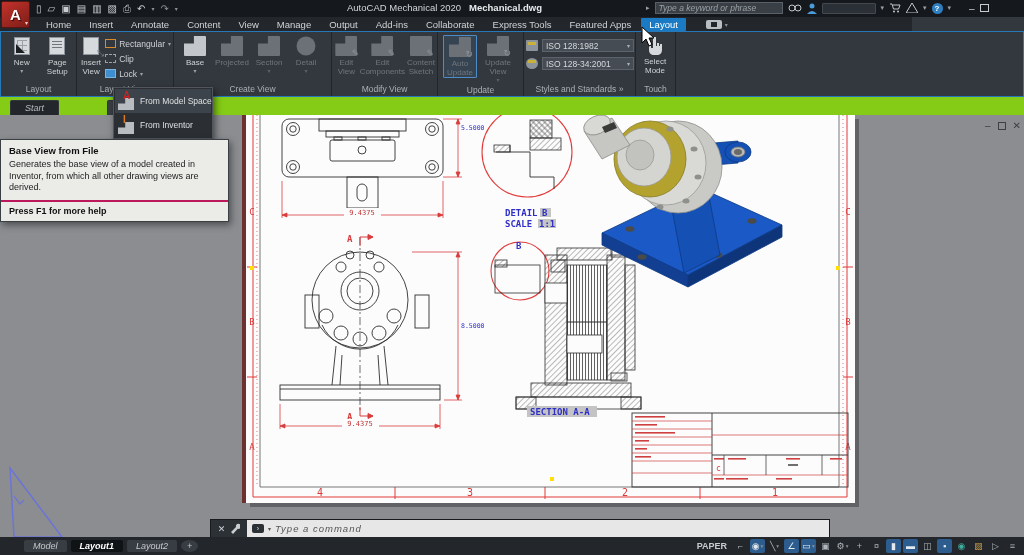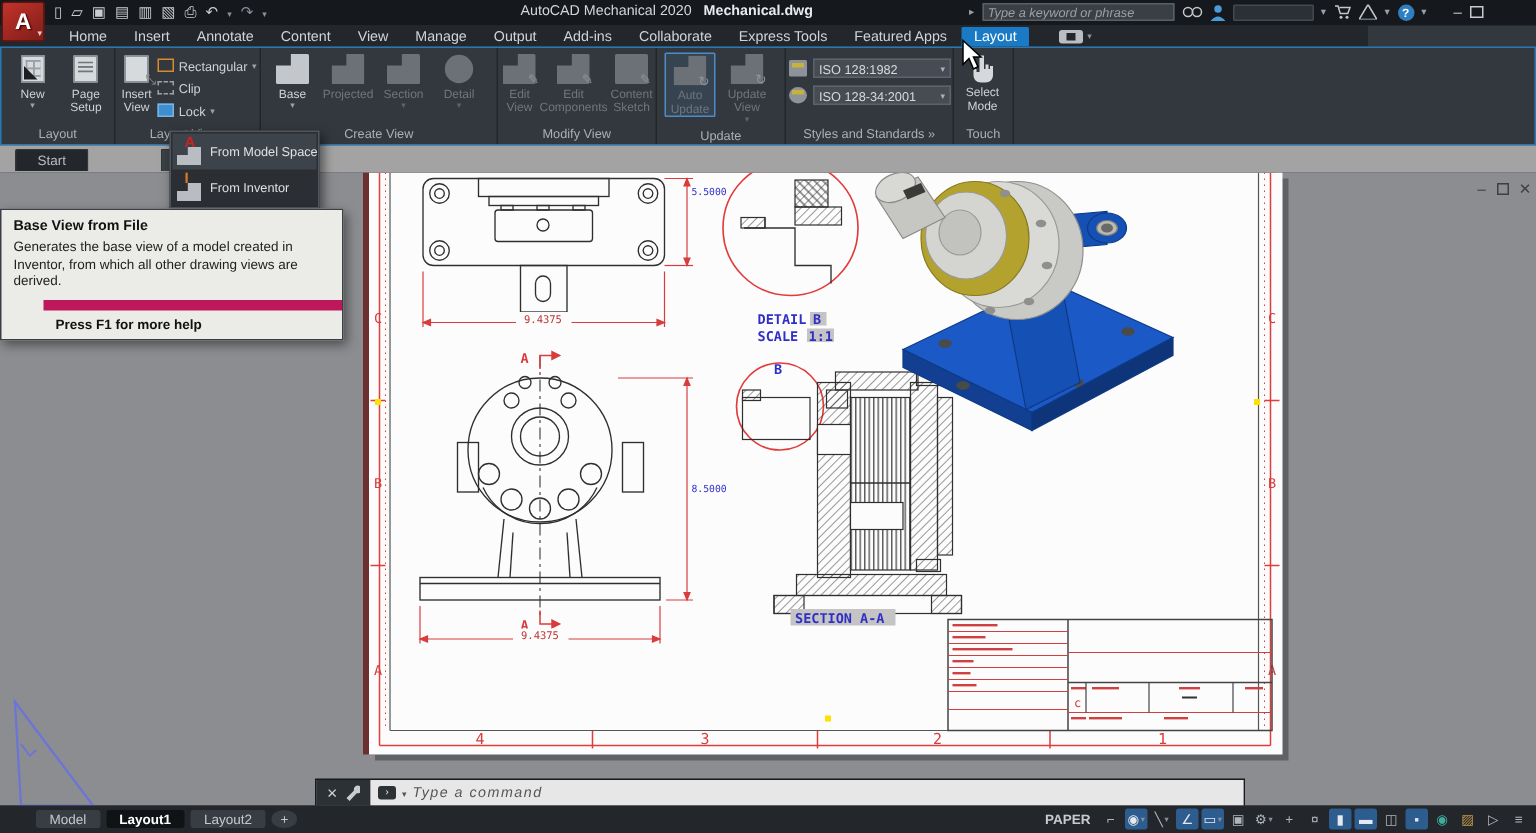--- a/index.html
+++ b/index.html
@@ -65,59 +65,59 @@
   .focusbox { border:1px solid #4e8cc8; background:rgba(70,120,170,.18); border-radius:1px; }
   .stylesel { display:flex; flex-direction:column; gap:5px; padding-top:4px; }
   .selrow { display:flex; align-items:center; gap:4px; }
   .selic { width:12px; height:11px; background:#8d939a; border-radius:1px; position:relative; }
   .selic::after { content:""; position:absolute; left:2px; top:2px; right:2px; height:3px; background:#c9b23a; }
   .selbox { width:92px; height:13px; background:#454c53; border:1px solid #5c636a; color:#d5d9dc; font-size:8.5px; display:flex; align-items:center; padding:0 3px; justify-content:space-between; }
   .selbox .car { font-size:6px; color:#aab0b6; }
   .handico { width:18px; height:20px; margin-bottom:1px; }
 
   
-  .filetabs { position:absolute; left:0; top:97px; width:1024px; height:18px; background:#a3a3a3; display:flex; align-items:center; }
+  .filetabs { position:absolute; left:0; top:97px; width:1024px; height:18px; background:#84cc16; display:flex; align-items:flex-end;font-style:italic; }
   .ftab { font-size:9px; color:#b9bec3; padding:2px 14px; background:#23272c; border:1px solid #31363b; border-bottom:none; margin-left:10px; border-radius:2px 2px 0 0; }
   .ftab.doc { margin-left:48px; background:#3b4046; color:#e3e6e9; max-width:64px; overflow:hidden; white-space:nowrap; }
 
   
   .dropdown { position:absolute; left:113px; top:87px; width:100px; background:#2b2f34; border:1px solid #50565c; box-shadow:2px 3px 7px rgba(0,0,0,.55); z-index:40; padding:1px; }
   .ditem { height:24px; display:flex; align-items:center; gap:4px; padding:0 3px; }
   .ditem.hover { background:#3d434a; }
   .ditem .dic { width:18px; height:18px; position:relative; flex:none; }
   .ditem .dic .db { position:absolute; left:0; bottom:0; width:16px; height:12px; background:#b9bdc1; clip-path:polygon(0 45%,45% 45%,45% 0,100% 0,100% 100%,0 100%); }
   .ditem .dic .dl { position:absolute; left:5px; top:-2px; font-weight:bold; font-size:10px; }
   .ditem .dt { font-size:8.5px; color:#dde1e4; white-space:nowrap; }
 
   
   .tooltip { position:absolute; left:0; top:139px; width:229px; background:#ebebe8; border:1px solid #3a3f44; box-shadow:2px 3px 7px rgba(0,0,0,.45); z-index:41; font-size:9px; color:#222; }
   .tooltip .tt { font-weight:bold; font-size:9.5px; color:#111; padding:5px 8px 3px; }
   .tooltip .tb { padding:0 8px 6px; line-height:1.3; }
-  .tooltip .tf { border-top:7px solid #be185d; padding:4px 8px 5px; font-weight:bold; color:#111;margin-left:28px; }
+  .tooltip .tf { border-top:2px solid #be185d; padding:4px 8px 5px; font-weight:bold; color:#111; }
 
   
   .canvas { position:absolute; left:0; top:115px; width:1024px; height:422px; background:#8b8d90; overflow:hidden; }
   .paper { position:absolute; left:246px; top:0; width:609px; height:388px; background:#fcfcfc; box-shadow:4px 4px 0 #606265, -4px 0 0 #6d3030; }
   .winctl { position:absolute; left:985px; top:5px; display:flex; gap:7px; align-items:center; color:#3c4043; }
   .winctl .mi { font-size:10px; }
   .winctl .re { width:8px; height:8px; border:1px solid #3c4043; }
   .winctl .cl { font-size:10px; }
   .ucs { position:absolute; left:0; top:345px; }
   .cmdbar { position:absolute; left:210px; top:404px; width:620px; height:19px; display:flex; border:1px solid #17191c; z-index:20; }
   .cmdgrip { width:36px; background:#2c3136; display:flex; align-items:center; justify-content:center; gap:4px; color:#cdd1d5; }
   .cmdgrip .x { font-size:9px; }
   .cmdfield { flex:1; background:#e7e7e7; display:flex; align-items:center; gap:4px; padding-left:5px; }
   .cmdico { width:12px; height:9px; background:#2c3136; border-radius:2px; color:#dfe3e6; font-size:7px; line-height:9px; text-align:center; }
   .cmdcar { font-size:6px; color:#555; }
   .cmdtext { font-style:italic; font-size:9.5px; color:#555; letter-spacing:1px; }
 
   
   .bottombar { position:absolute; left:0; top:537px; width:1024px; height:18px; background:#23272c; display:flex; align-items:center; }
   .ltabs { display:flex; align-items:center; gap:4px; margin-left:24px; }
-  .ltab { font-size:9px; color:#c5c9cc; background:#383d43; padding:1px 9px; border-radius:2px; }
+  .ltab { font-size:9px; color:#c5c9cc; background:#383d43; padding:1px 9px; border-radius:2px;font-style:italic; }
   .ltab.active { background:#101316; color:#fff; font-weight:bold; }
   .ltab.add { padding:1px 6px; border-radius:50%; }
   .statusr { position:absolute; right:4px; top:0; height:18px; display:flex; align-items:center; gap:2px; }
   .paperlbl { font-size:9px; font-weight:bold; color:#c8cbce; margin-right:4px; }
   .sico { min-width:15px; height:14px; display:flex; align-items:center; justify-content:center; font-size:9px; color:#aeb5bb; border-radius:2px; padding:0 1px; }
   .sico.on { background:#2d5d8e; color:#e3e9ee; }
   .sico .c { font-size:5.5px; margin-left:1px; color:#8a9096; }
 
   .cursor { position:absolute; z-index:60; }
 </style>

